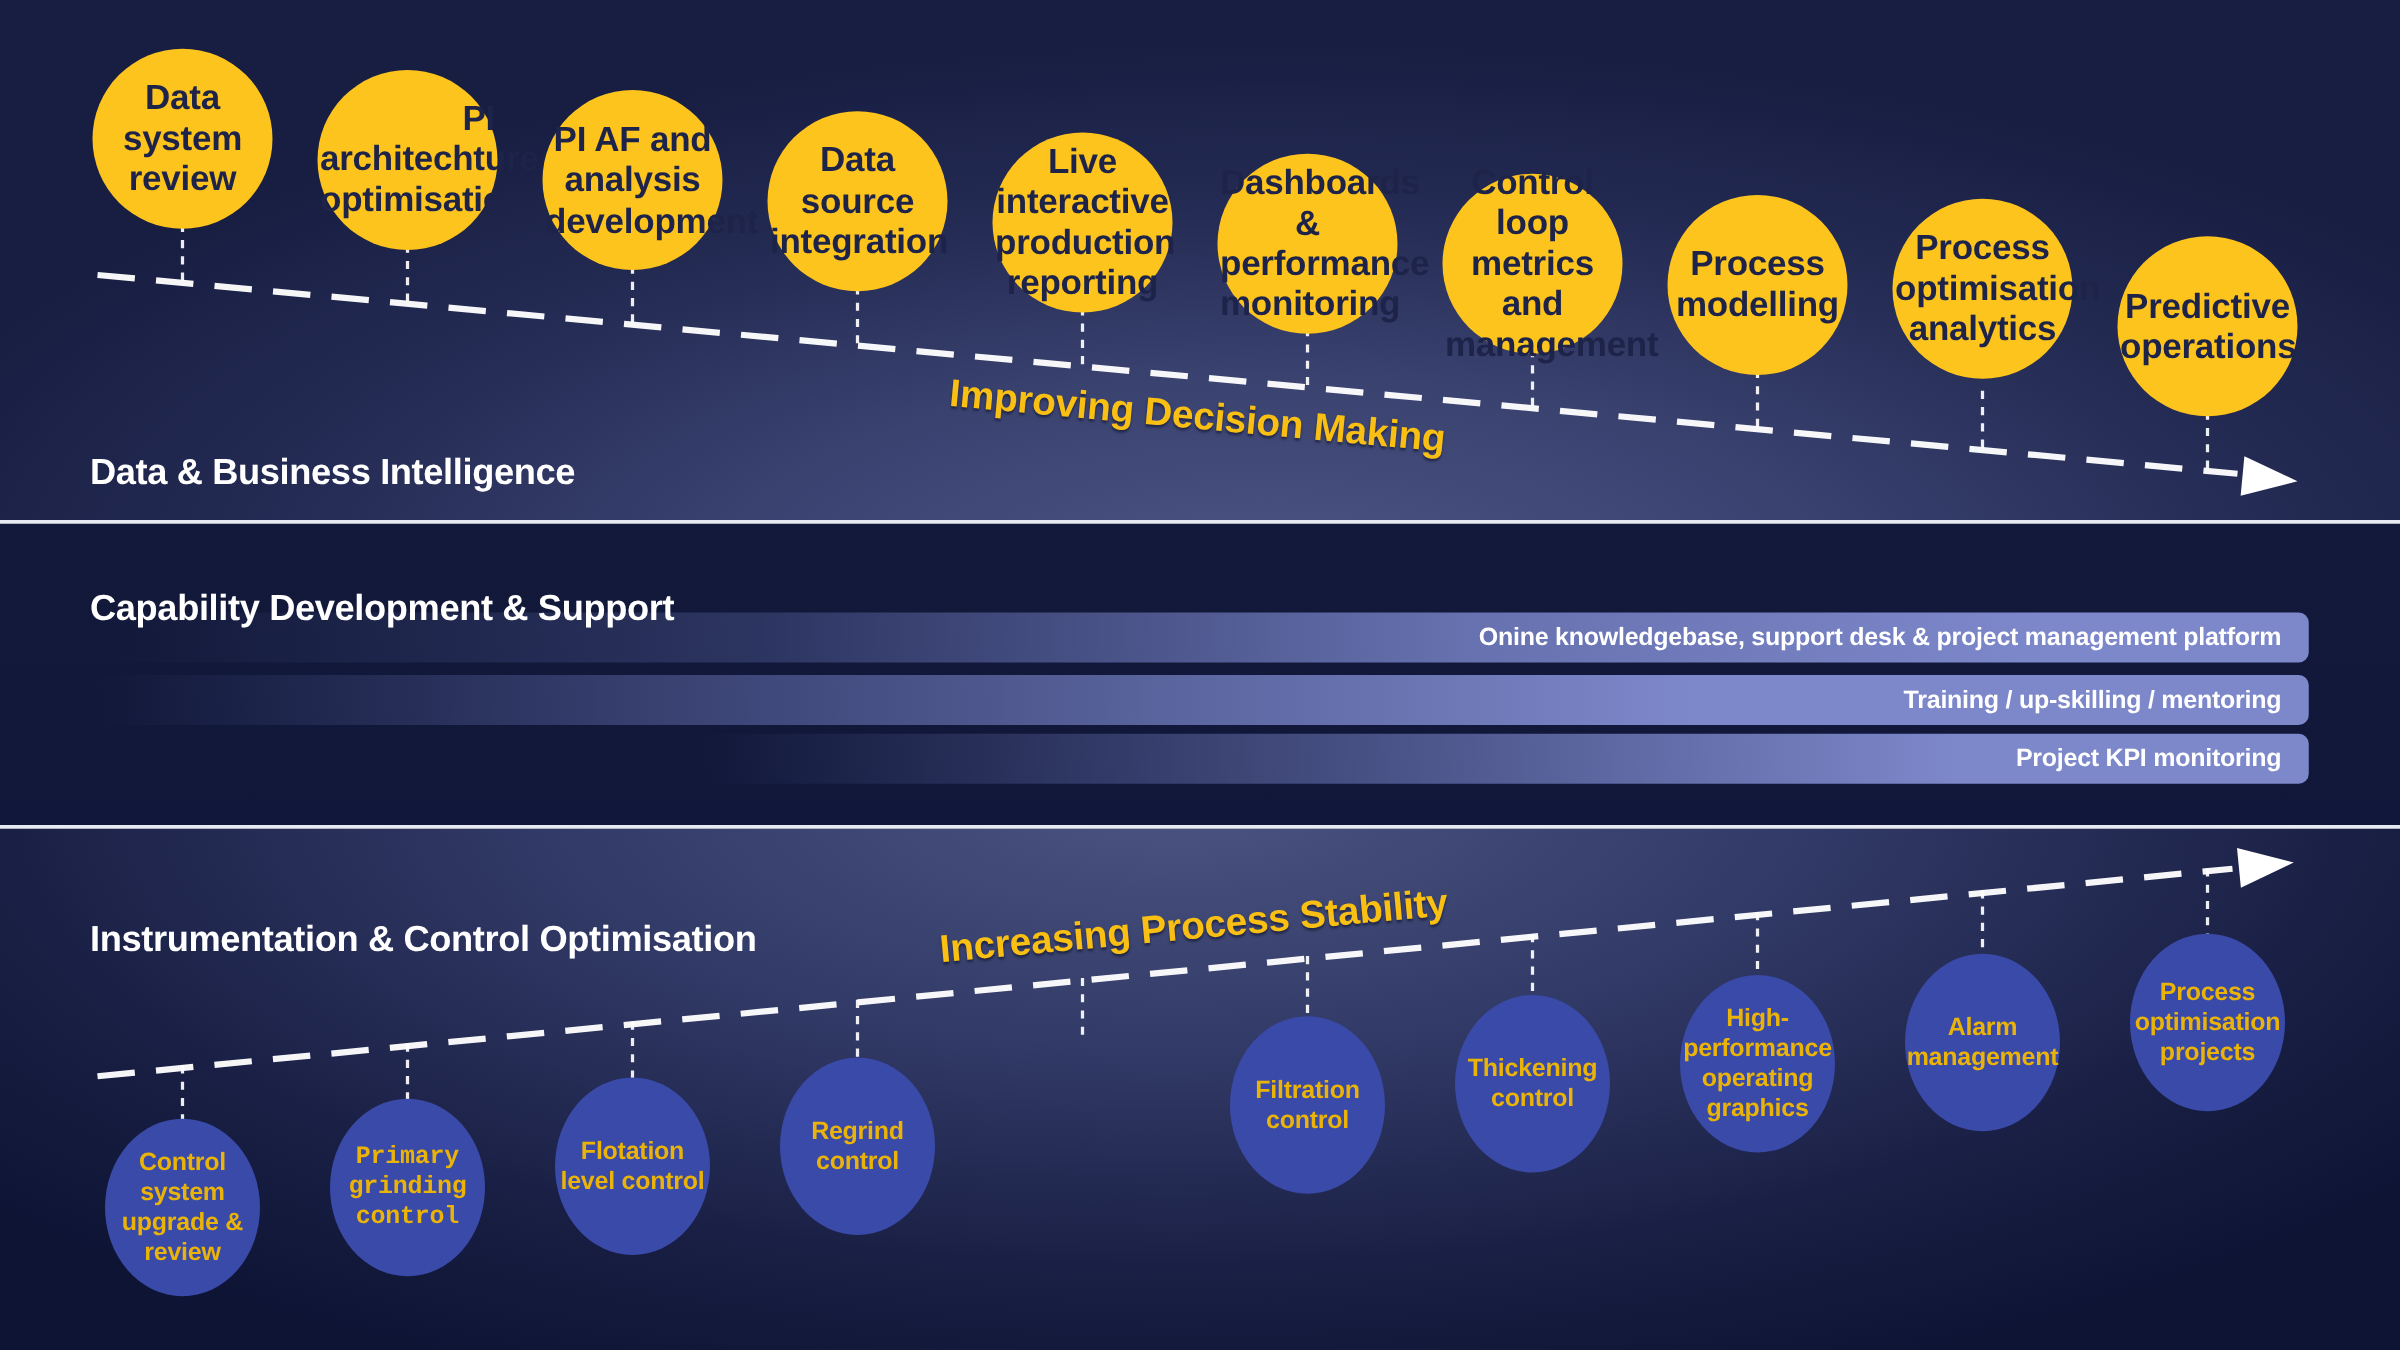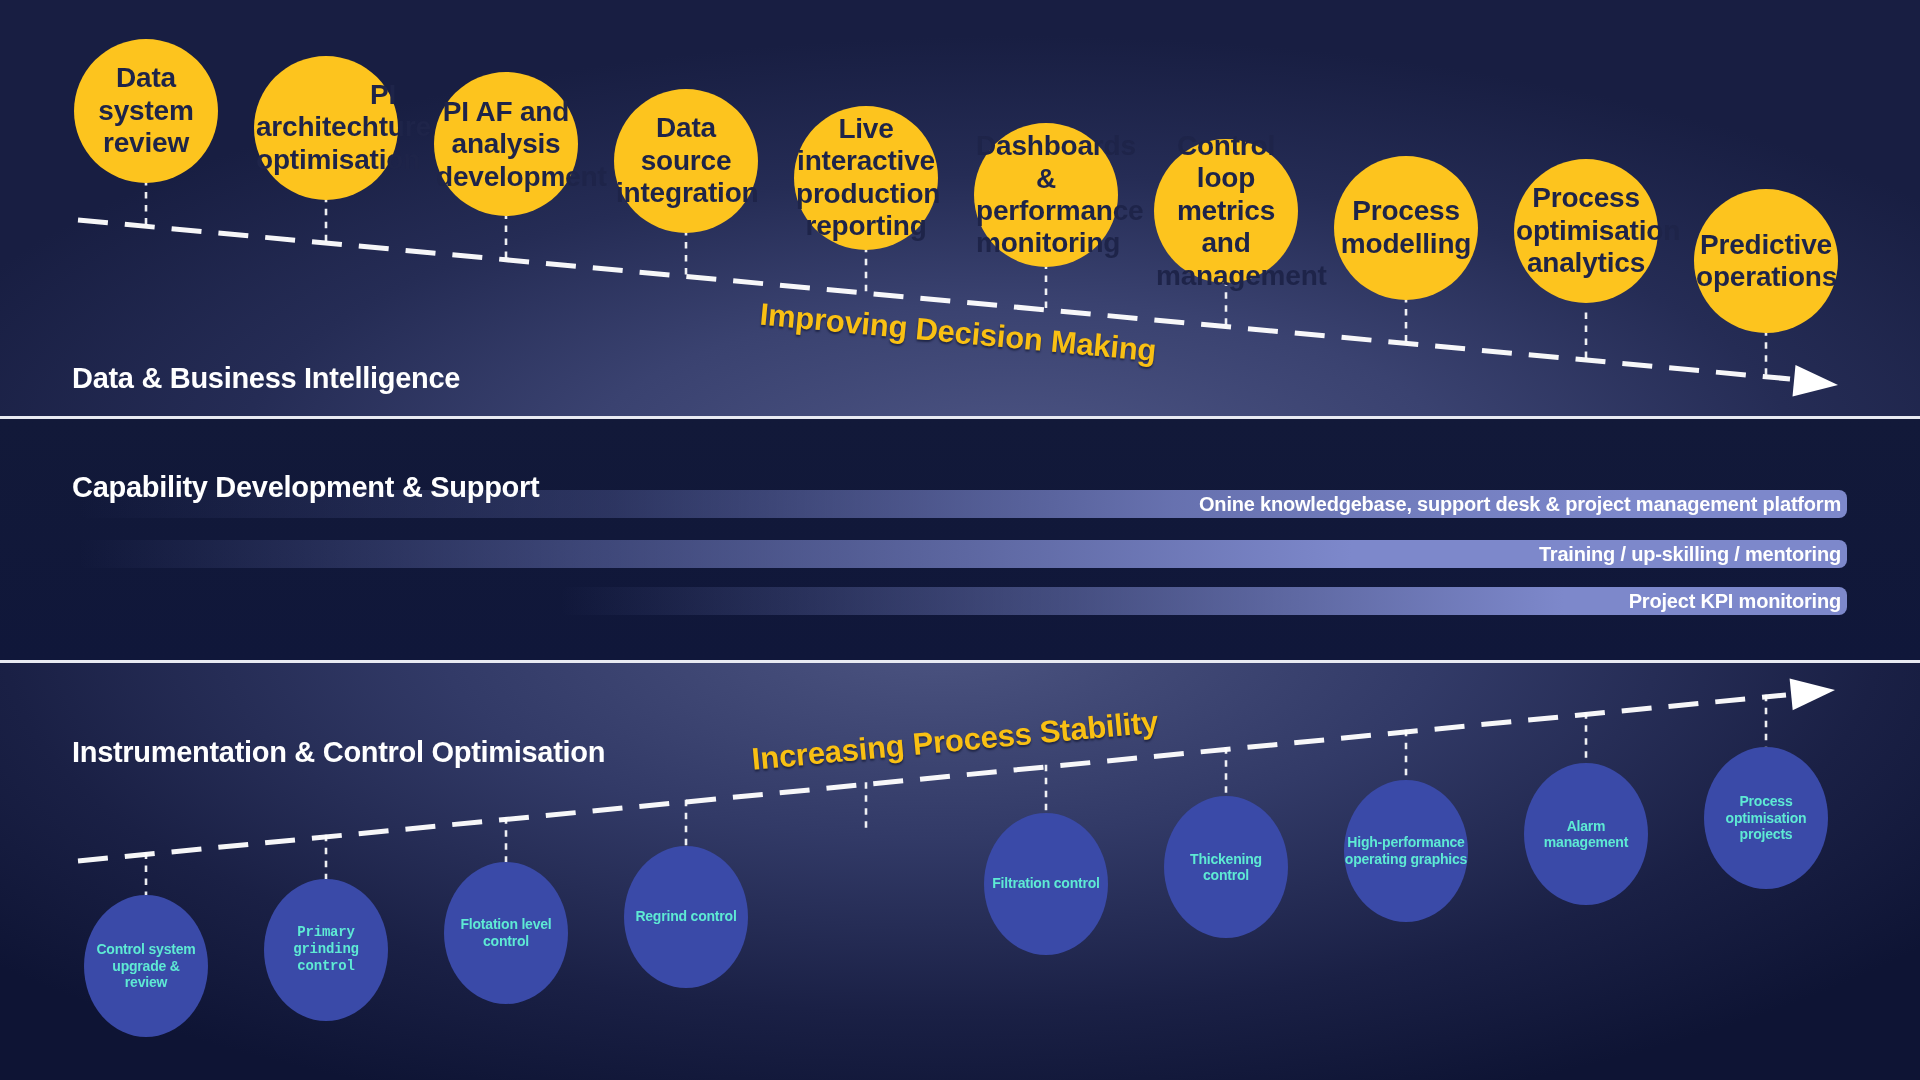--- a/index.html
+++ b/index.html
@@ -30,44 +30,44 @@
   .arrow-label{
     position:absolute;z-index:3;color:#f9c013;font-size:31px;font-weight:700;
     letter-spacing:-0.2px;white-space:nowrap;
     text-shadow:0 2px 2px rgba(8,12,35,0.55);
     transform-origin:center center;
   }
   #label-top{left:958px;top:333px;transform:translate(-50%,-50%) rotate(5.3deg);}
   #label-bottom{left:955px;top:741px;transform:translate(-50%,-50%) rotate(-5.3deg);}
   
   .bar{
-    position:absolute;right:73px;height:28px;border-radius:8px;z-index:2;
+    position:absolute;right:73px;height:40px;border-radius:8px;z-index:2;
     display:flex;align-items:center;justify-content:flex-end;
     color:#ffffff;font-size:20px;font-weight:700;letter-spacing:-0.2px;
-    padding-right:6px;box-sizing:border-box;
+    padding-right:22px;box-sizing:border-box;
   }
   .bar-1{top:490px;left:78px;
     background:linear-gradient(90deg, rgba(124,135,202,0) 0%, rgba(95,106,170,0.35) 30%, rgba(118,129,196,0.85) 62%, #7d88cb 88%);}
   .bar-2{top:540px;left:78px;
     background:linear-gradient(90deg, rgba(124,135,202,0) 0%, rgba(103,114,178,0.5) 28%, #7d88cb 72%);}
   .bar-3{top:587px;left:560px;
     background:linear-gradient(90deg, rgba(124,135,202,0) 0%, rgba(113,124,188,0.55) 40%, #7d88cb 78%);}
   
   #overlay{position:absolute;left:0;top:0;z-index:1;pointer-events:none;}
   .arrow-line{stroke:#ffffff;stroke-width:5;stroke-dasharray:30 17;opacity:0.96;}
   .arrow-head{fill:#ffffff;}
   .connector{stroke:#ffffff;stroke-width:2.6;stroke-dasharray:6.5 6.5;opacity:0.92;}
   
   .circles-layer{position:absolute;left:0;top:0;width:1920px;height:1080px;z-index:2;pointer-events:none;}
   .circle{
     position:absolute;border-radius:50%;
     display:flex;align-items:center;justify-content:center;text-align:center;
   }
   .circle.top{background:#fdc41e;color:#1e2449;font-size:28px;font-weight:700;line-height:1.16;letter-spacing:-0.2px;}
-  .circle.bot{background:#3a4aa8;color:#5eead4;font-size:14px;font-weight:700;line-height:1.2;letter-spacing:-0.2px;}
+  .circle.bot{background:#3a4aa8;color:#eab308;font-size:20px;font-weight:700;line-height:1.2;letter-spacing:-0.2px;}
   .circle span{display:block;}
 </style>
 </head>
 <body>
 
 <div class="stage">
 
   <div class="band band-top"></div>
   <div class="band band-middle"></div>
   <div class="band band-bottom"></div>

